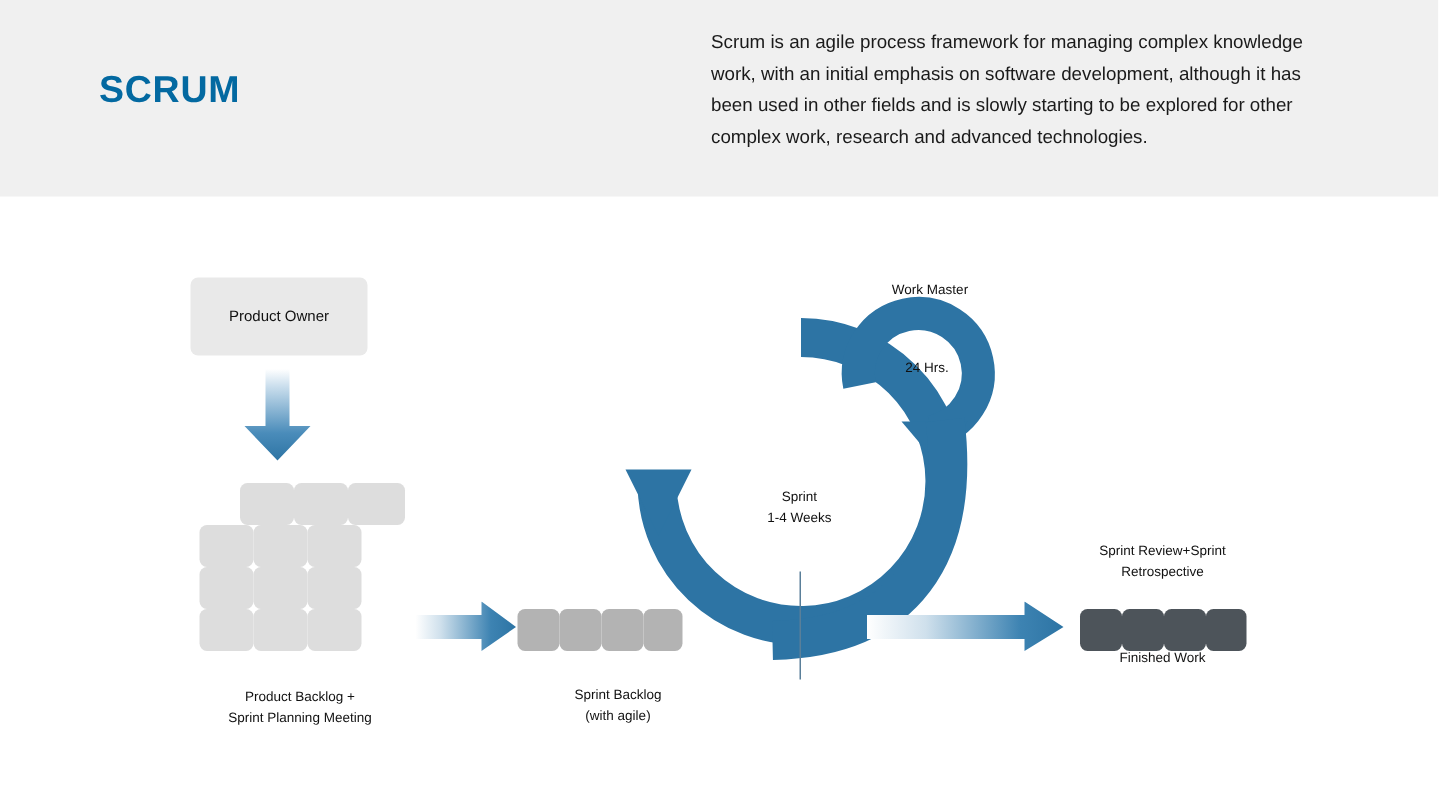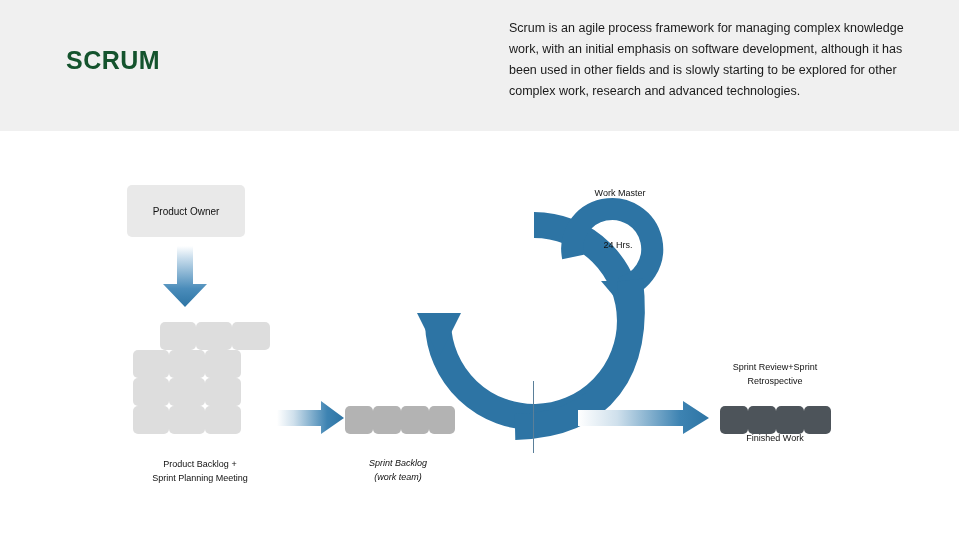--- a/index.html
+++ b/index.html
@@ -28,33 +28,32 @@
     height: 131px;
     background: #f0f0f0;
   }
   .slide-title {
     position: absolute;
     left: 66px;
     top: 46px;
     font-size: 25px;
     font-weight: bold;
     letter-spacing: 0.5px;
-    color: #14532d;
+    color: #0369a1;
     white-space: nowrap;
   }
   .intro-text {
     position: absolute;
     left: 474px;
     top: 18px;
     width: 398px;
     font-size: 12.5px;
     line-height: 21px;
     color: #1a1a1a;
     text-align: left;
-    margin-left: 35px;
   }
 
   
   .lbl {
     position: absolute;
     font-size: 9px;
     color: #111111;
     text-align: center;
     line-height: 14px;
     white-space: pre-line;
@@ -178,21 +177,21 @@
       </defs>
       <polygon points="0,9 44,9 44,0 67,17 44,33 44,25 0,25" fill="url(#gA1)"></polygon>
     </svg>
   </div>
 
   <div class="cell cell-mid" style="left:345px; top:406px; width:28px; height:28px;"></div>
   <div class="cell cell-mid" style="left:373px; top:406px; width:28px; height:28px;"></div>
   <div class="cell cell-mid" style="left:401px; top:406px; width:28px; height:28px;"></div>
   <div class="cell cell-mid" style="left:429px; top:406px; width:26px; height:28px;"></div>
 
-  <div class="lbl" style="left:328px; top:456px; width:140px;font-style:italic;"><span>Sprint Backlog</span><br><span>(work team)</span></div>
+  <div class="lbl" style="left:342px; top:456px; width:140px;"><span>Sprint Backlog</span><br><span>(with agile)</span></div>
 
   <div class="spiral">
     <svg width="290" height="265" viewBox="0 0 290 265">
 
       <path d="M 139 40
                A 96 96 0 1 1 43 139" fill="none" stroke="#2d74a4" stroke-width="26" stroke-linecap="butt"></path>
 
       <polygon points="22,128 66,128 44,172" fill="#2d74a4"></polygon>
 
       <path d="M 178 72
@@ -201,20 +200,21 @@
 
       <path d="M 235 95
                C 246 185 208 240 120 242" fill="none" stroke="#2d74a4" stroke-width="26" stroke-linecap="butt"></path>
     </svg>
   </div>
 
   <div class="lbl" style="left:570px; top:186px; width:100px;">Work Master</div>
 
   <div class="lbl" style="left:583px; top:238px; width:70px;">24 Hrs.</div>
 
+  <div class="lbl" style="left:492px; top:324px; width:82px;"><span>Sprint</span><br><span>1-4 Weeks</span></div>
 
   <div class="tick-line"></div>
 
   <div class="h-arrow" style="left:578px; top:401px; width:132px;">
     <svg width="132" height="34" viewBox="0 0 132 34">
       <defs>
         <linearGradient id="gA2" x1="0" y1="0" x2="1" y2="0">
           <stop offset="0%" stop-color="#ffffff"></stop>
           <stop offset="30%" stop-color="#cfe0ec"></stop>
           <stop offset="78%" stop-color="#3d83b2"></stop>

